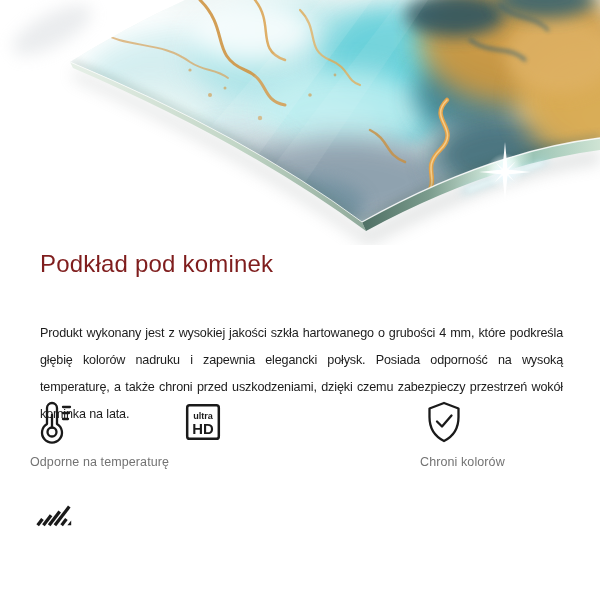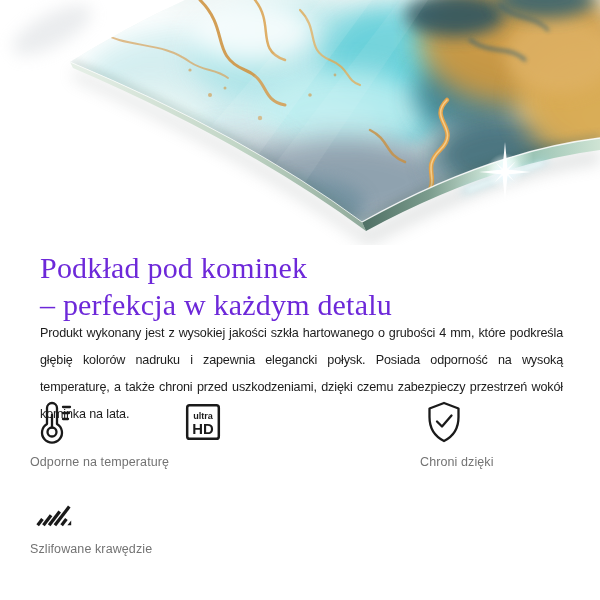--- a/index.html
+++ b/index.html
@@ -3,22 +3,22 @@
 <meta charset="utf-8">
 <style>
   html,body{margin:0;padding:0;}
   body{
     width:600px;height:600px;position:relative;overflow:hidden;
     background:#ffffff;font-family:"Liberation Sans",sans-serif;color:#1d1d1d;
   }
   .hero{position:absolute;left:0;top:0;width:600px;height:245px;}
   .title{
     position:absolute;left:40px;top:229px;width:520px;
-    font-family:Liberation Serif, serif;font-weight:400;
-    font-size:30px;line-height:37px;color:#6d28d9;letter-spacing:.2px;
+    font-family:Liberation Sans, sans-serif;font-weight:400;
+    font-size:24px;line-height:37px;color:#7f1d1d;letter-spacing:.2px;
   }
   .desc{
     position:absolute;left:40px;top:307px;width:523px;
     font-size:12.6px;line-height:27px;letter-spacing:-0.15px;
     text-align:justify;color:#1c1c1c;
   }
   .features{position:absolute;left:30px;top:397px;width:540px;}
   .frow{display:flex;}
   .frow + .frow{margin-top:15px;}
   .fcell{display:flex;flex-direction:column;align-items:flex-start;}
@@ -140,21 +140,20 @@
     <circle r="19" fill="url(#glow)"></circle>
     <circle r="8" fill="#d6f3ff" opacity="0.55" filter="url(#b4)"></circle>
     <path d="M0,-30 L2.6,-2.6 L26,0 L2.6,2.6 L0,30 L-2.6,2.6 L-26,0 L-2.6,-2.6 Z" fill="#ffffff" opacity="0.96"></path>
     <path d="M0,-30 L2.6,-2.6 L26,0 L2.6,2.6 L0,30 L-2.6,2.6 L-26,0 L-2.6,-2.6 Z" fill="#ffffff" opacity="0.85" transform="rotate(45) scale(0.5)"></path>
   </g>
 </svg>
 </div>
 
 <h1 class="title">
   <span>Podkład pod kominek</span><br>
-  <span>– perfekcja w każdym detalu</span>
 </h1>
 
 <p class="desc">Produkt wykonany jest z wysokiej jakości szkła hartowanego o grubości 4 mm, które podkreśla głębię kolorów nadruku i zapewnia elegancki połysk. Posiada odporność na wysoką temperaturę, a także chroni przed uszkodzeniami, dzięki czemu zabezpieczy przestrzeń wokół kominka na lata.</p>
 
 <div class="features">
   <div class="frow">
 
     <div class="fcell">
       <div class="icon-wrap">
         <svg class="ico" width="48" height="48" viewBox="0 0 48 48">
@@ -177,38 +176,37 @@
       </div>
     </div>
 
     <div class="fcell">
       <div class="icon-wrap">
         <svg class="ico" width="48" height="48" viewBox="0 0 48 48">
           <path d="M24,5 L38.5,10.5 V19 C38.5,30 33,38.5 24,43 C15,38.5 9.5,30 9.5,19 V10.5 Z"></path>
           <path d="M17,23.5 L22,28.5 L31.5,17.5"></path>
         </svg>
       </div>
-      <div class="flabel">Chroni dzięki</div>
+      <div class="flabel">Chroni kolorów</div>
     </div>
 
   </div>
   <div class="frow">
 
 
     <div class="fcell">
       <div class="icon-wrap">
         <svg class="ico" width="46" height="46" viewBox="0 0 48 48">
           <g stroke-width="3.4" stroke-linecap="butt">
             <path d="M8,41 L13,34.5"></path>
             <path d="M14,41 L22,30.6"></path>
             <path d="M20,41 L31,26.7"></path>
             <path d="M26,41 L41,21.5"></path>
             <path d="M33,41 L38,34.5"></path>
           </g>
           <path class="fill" d="M39,41 L43,41 L43,36 Z"></path>
         </svg>
       </div>
-      <div class="flabel">Szlifowane krawędzie</div>
     </div>
 
 
   </div>
 </div>
 
 </body></html>

